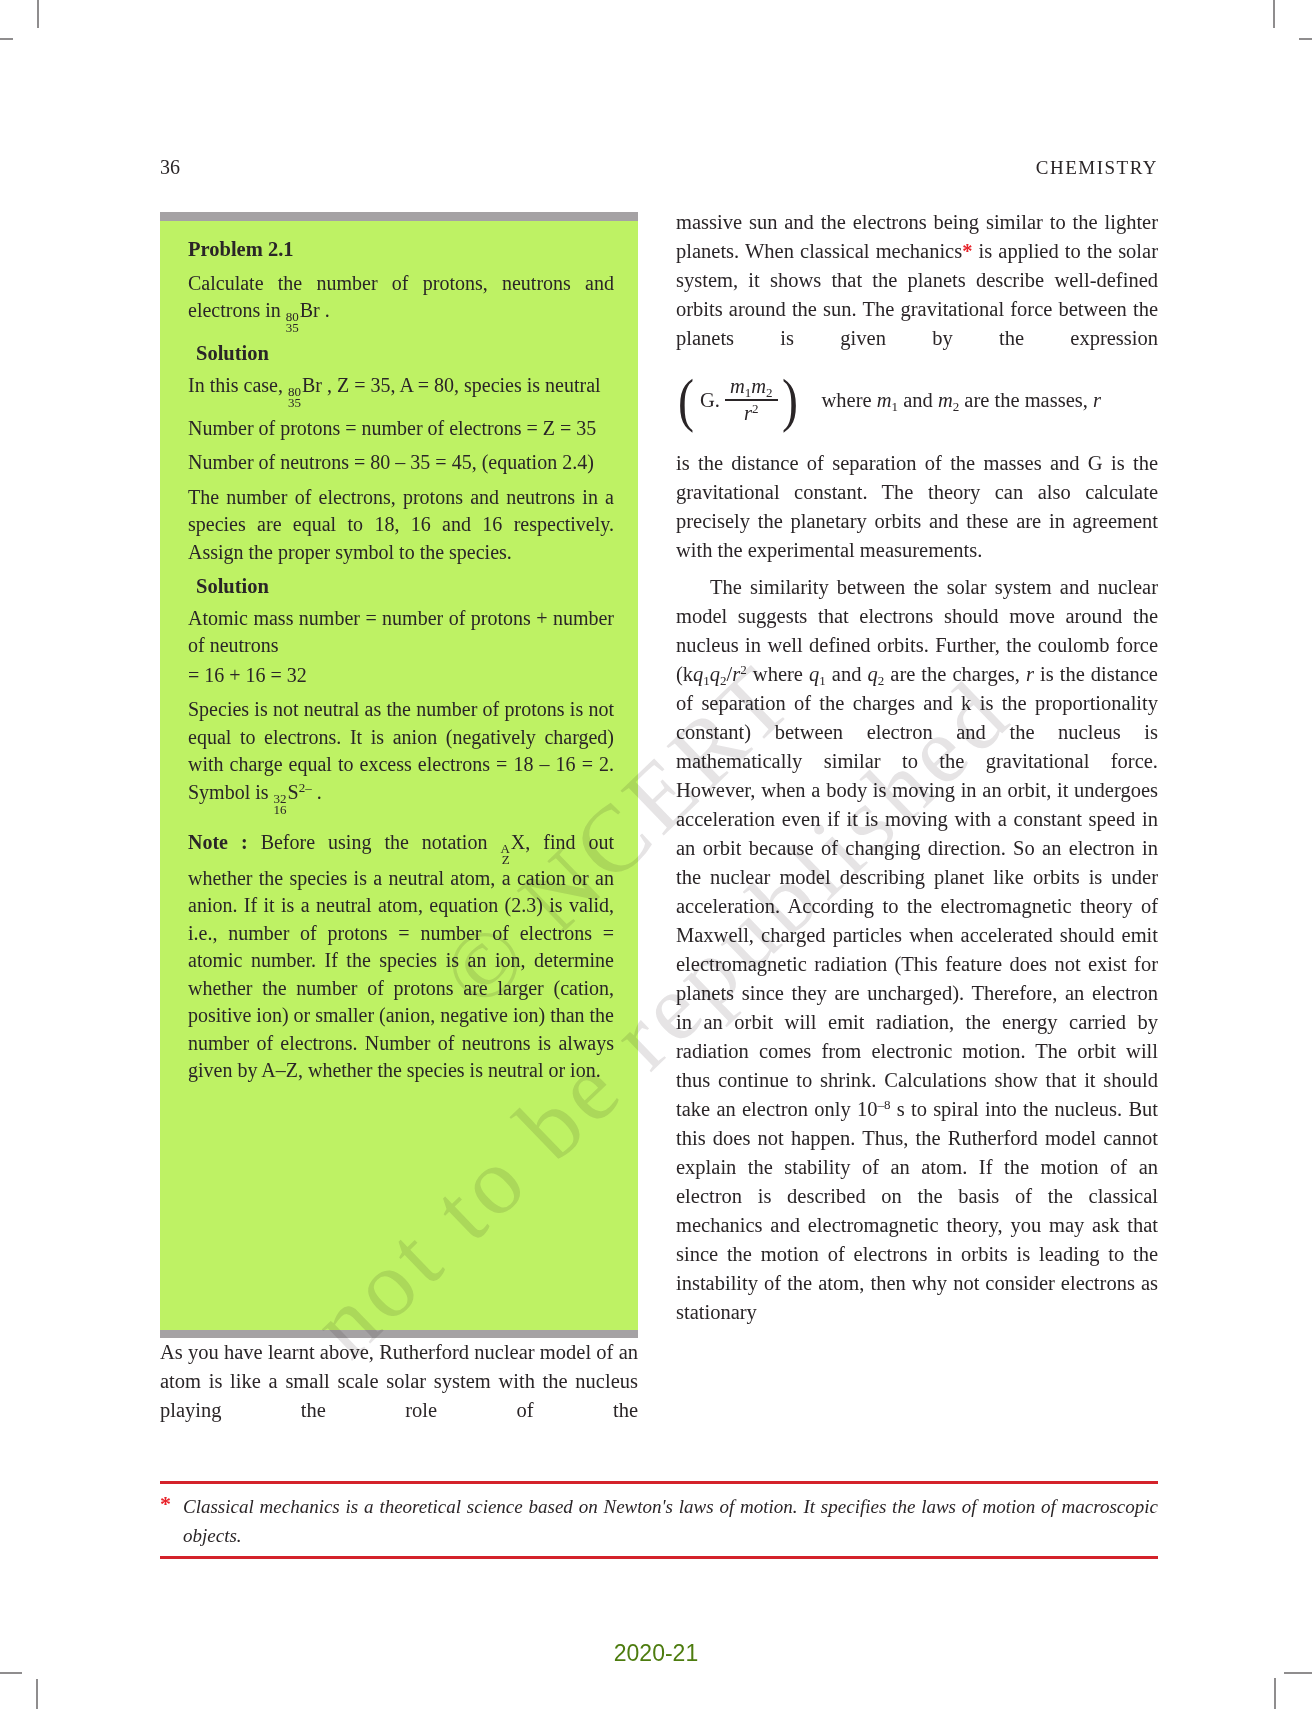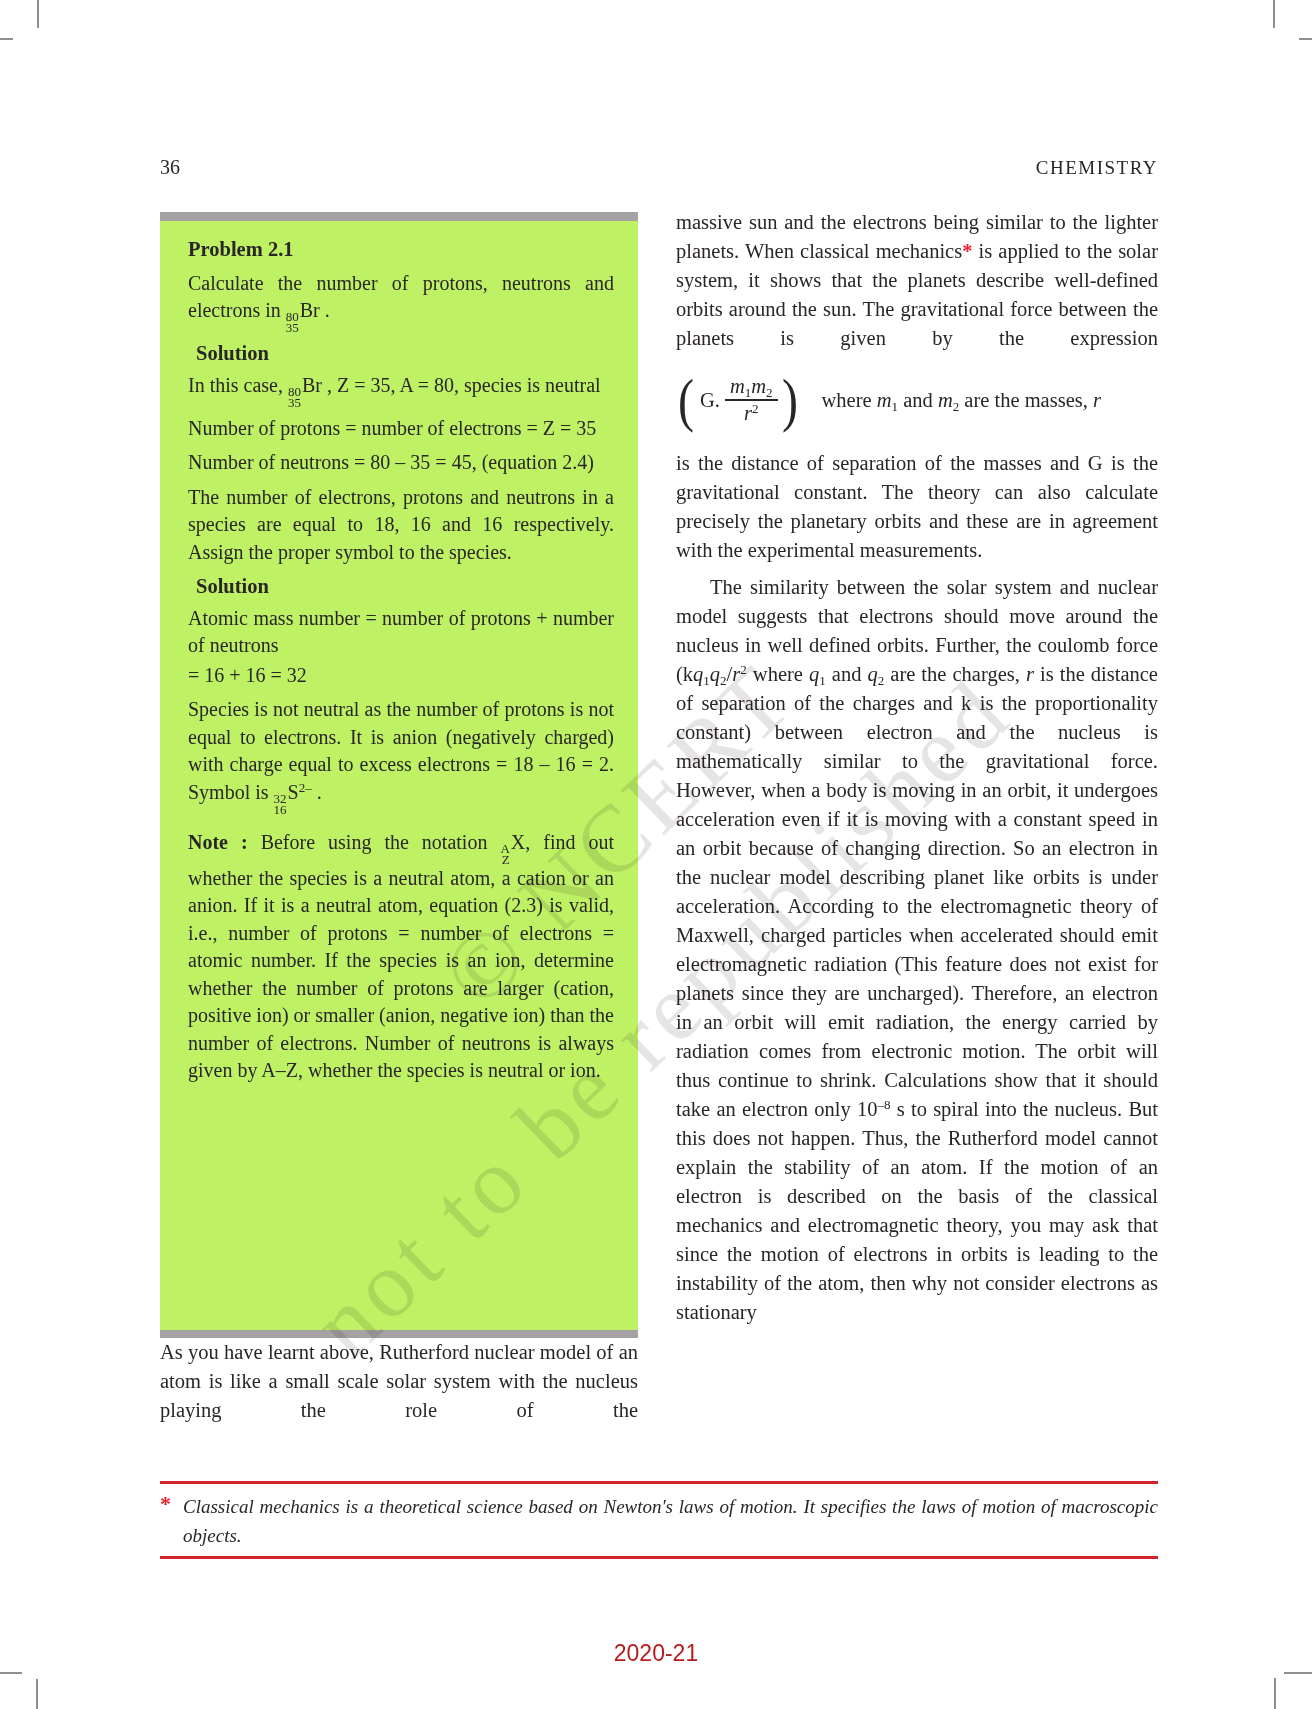--- a/index.html
+++ b/index.html
@@ -50,21 +50,21 @@
   .fden{padding-top:1px;}
   .faft{margin-left:22px;}
   
   .footnote{position:absolute;left:160px;top:1481px;width:998px;}
   .fn-rule{height:3px;background:#d4222a;}
   .fn-body{display:flex;margin:8px 0 6px 0;}
   .fn-star{color:#e8232a;font-weight:bold;font-size:22px;line-height:24px;margin-right:12px;}
   .fn-text{font-style:italic;font-size:19px;line-height:29px;text-align:justify;flex:1;}
   
   .pagefoot{position:absolute;top:1640px;left:0;width:100%;text-align:center;
-            font-family:"Liberation Sans", sans-serif;font-size:23px;color:#b91c1c;}
+            font-family:"Liberation Sans", sans-serif;font-size:23px;color:#4d7c0f;}
   
   .wm{position:absolute;z-index:5;pointer-events:none;white-space:nowrap;
       font-family:"Liberation Serif", serif;color:#8a8288;opacity:0.22;
       mix-blend-mode:multiply;font-size:95px;letter-spacing:6px;
       transform:rotate(-44deg);transform-origin:0 0;}
   .wm1{left:420px;top:950px;}
   .wm2{left:290px;top:1300px;}
 </style>
 </head>
 <body>

